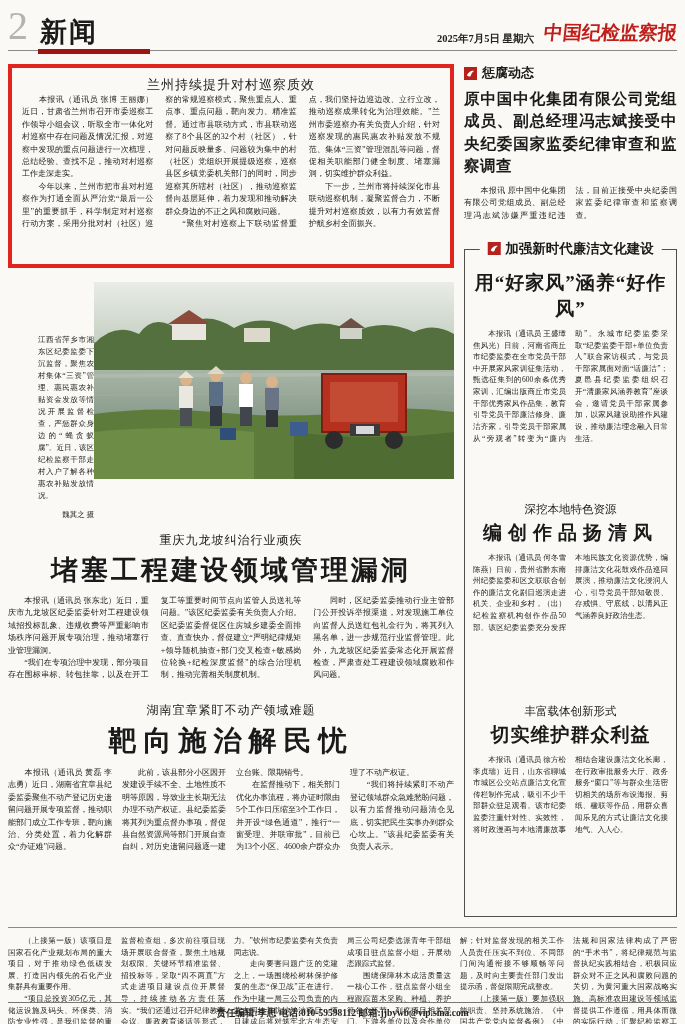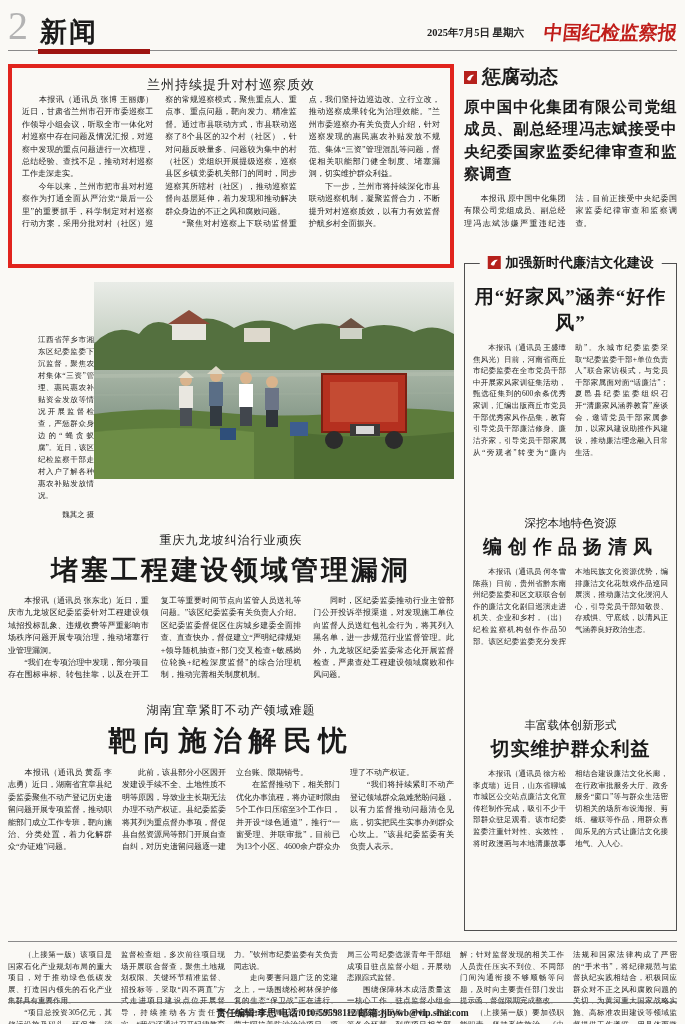--- a/index.html
+++ b/index.html
@@ -9,21 +9,21 @@
     background:#faf9f5; color:#1a1a1a; overflow:hidden; position:relative;
   }
   .page { width:685px; height:1024px; padding:6px 8px 0 8px; position:relative; }
 
   
   .hdr { position:relative; height:46px; }
   .hdr-pageno { position:absolute; left:0; top:0; font-size:40px; color:#b3b3b3; font-weight:400; line-height:1; }
   .hdr-section { position:absolute; left:32px; top:8px; font-size:27px; font-weight:bold; letter-spacing:2px; }
   .hdr-rule { position:absolute; left:0; right:0; top:44px; border-top:1px solid #8a8a8a; }
   .hdr-redbar { position:absolute; left:30px; top:43px; width:112px; height:5px; background:#9e1410; }
-  .hdr-right { position:absolute; right:0; top:14px; display:flex; align-items:center; gap:20px; }
+  .hdr-right { position:absolute; right:0; top:14px; display:flex; align-items:flex-end; gap:10px; }
   .hdr-date { font-size:10.5px; font-weight:bold; color:#222; }
   .masthead { font-size:19px; font-weight:bold; color:#c01e1a; transform:skewX(-6deg); letter-spacing:0px; }
 
   
   .main { display:flex; gap:10px; }
   .leftcol { width:446px; }
   .rightcol { width:213px; }
 
   
   .lead-box { margin-top:12px; border:4px solid #e1241d; padding:8px 10px 6px 10px; height:204px; }
@@ -42,27 +42,27 @@
 
   
   .art { margin-top:12px; }
   .art .kicker { font-size:12px; }
   .cq-title { text-align:center; font-size:27px; font-weight:bold; letter-spacing:3px; margin:3px 0 7px 0; }
   .cq-body { column-count:3; column-gap:12px; height:95px; }
   .hn-title { text-align:center; font-size:28px; font-weight:bold; letter-spacing:7px; margin:3px 0 7px 0; }
   .hn-body { column-count:4; column-gap:10px; height:96px; }
 
   
-  .cf-label { display:flex; align-items:center; gap:5px; margin-top:12px; font-size:19px; font-weight:bold; }
+  .cf-label { display:flex; align-items:center; gap:5px; margin-top:12px; font-size:13px; font-weight:bold; }
   .logo-chip { width:13px; height:13px; background:#b6211c; display:inline-flex; align-items:center; justify-content:center; flex:0 0 auto; }
   .logo-chip svg { display:block; }
   .cf-title { font-size:15.5px; font-weight:bold; line-height:1.45; text-align:justify; margin-top:6px; letter-spacing:0.5px; }
   .cf-body { column-count:2; column-gap:10px; height:42px; margin-top:7px; }
 
-  .cult-box { margin-top:28px; border:1.5px solid #4f4f4f; padding:14px 8px 22px 8px; position:relative; height:668px; }
+  .cult-box { margin-top:22px; border:1.5px solid #4f4f4f; padding:14px 8px 22px 8px; position:relative; height:668px; }
   .cult-box-title { position:absolute; top:-10px; left:50%; transform:translateX(-50%);
     background:#faf9f5; padding:0 8px; display:flex; align-items:center; gap:5px;
     font-size:13.5px; font-weight:bold; white-space:nowrap; }
   .sub-art { margin-top:6px; }
   .sub-kicker { text-align:center; font-size:11.5px; margin-top:4px; }
   .sub-title { text-align:center; font-size:19px; font-weight:bold; margin:3px 0 6px 0; letter-spacing:1px; }
   .sub-title.spaced { letter-spacing:6px; }
   .sub-body { column-count:2; column-gap:9px; font-size:7.5px; }
   .sb1 { height:168px;font-family:Liberation Serif, serif; } .sb2 { height:146px; } .sb3 { height:152px; }
 

